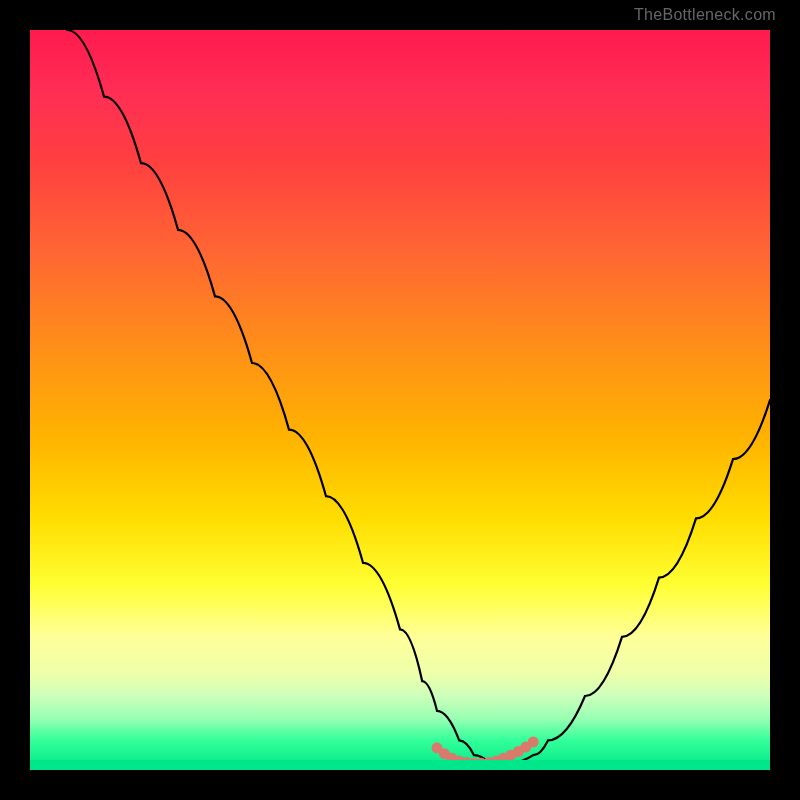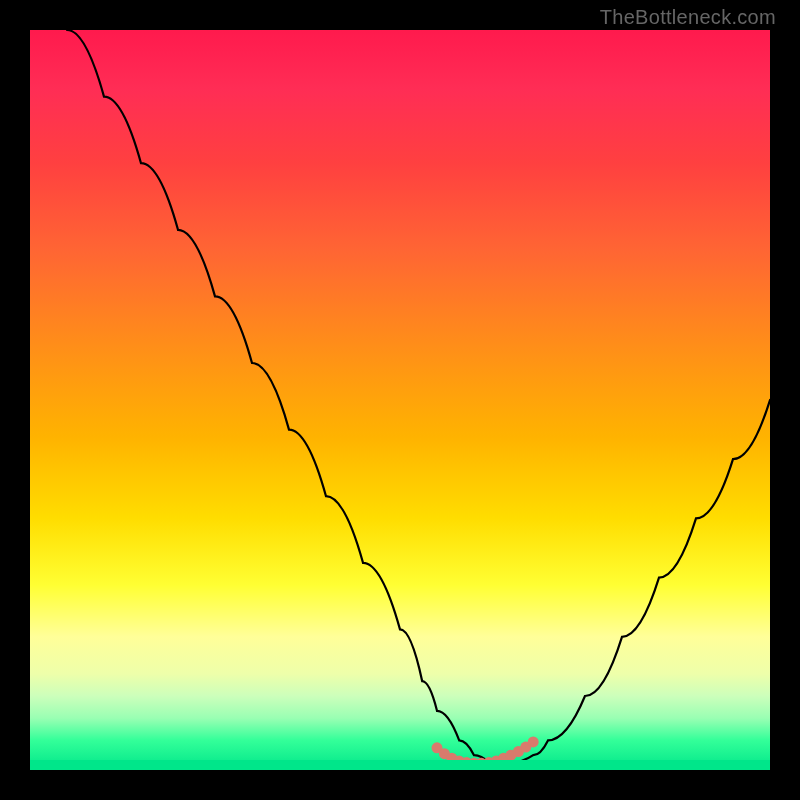--- a/index.html
+++ b/index.html
@@ -42,21 +42,21 @@
   }
   .curve-layer {
     position: absolute;
     inset: 0;
   }
   .attribution {
     position: absolute;
     top: 6px;
     right: 24px;
     color: #666;
-    font-size: 20px;
+    font-size: 16px;
     font-weight: 500;
     letter-spacing: 0.3px;
   }
   .green-baseline {
     position: absolute;
     left: 0;
     right: 0;
     bottom: 0;
     height: 10px;
     background: #00e68a;

